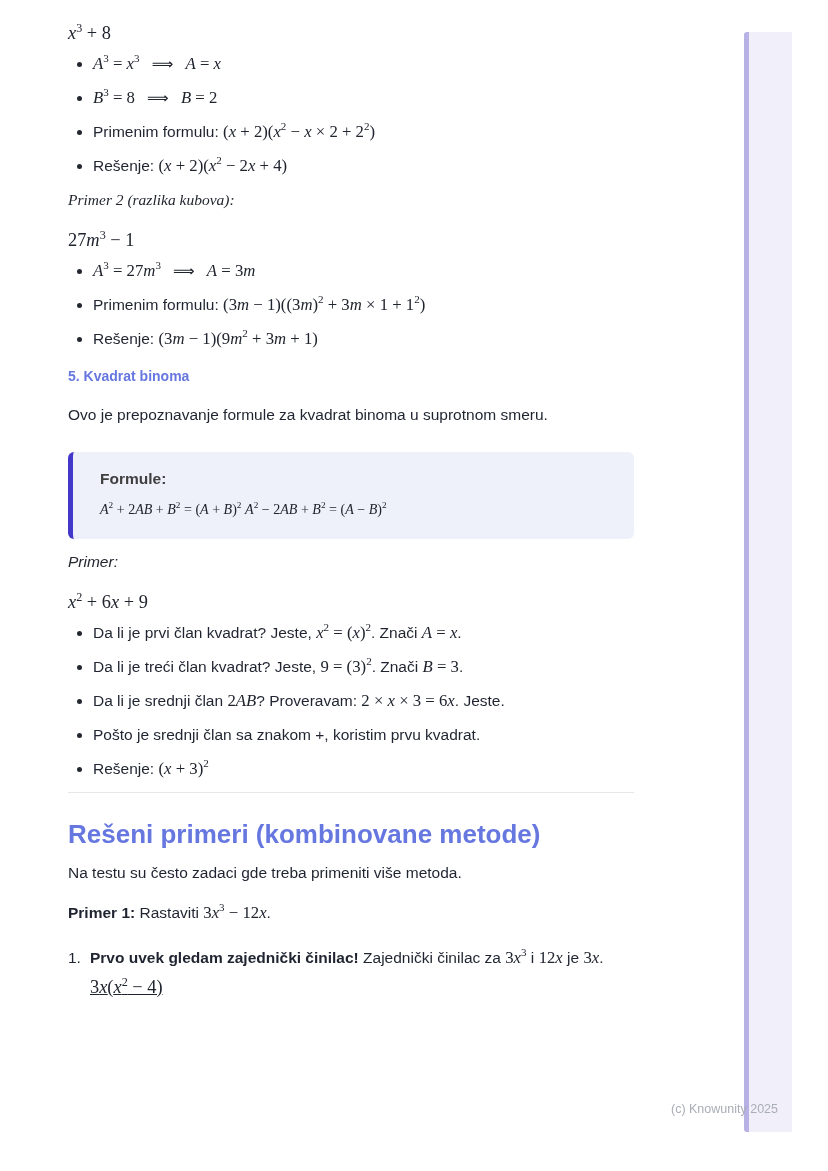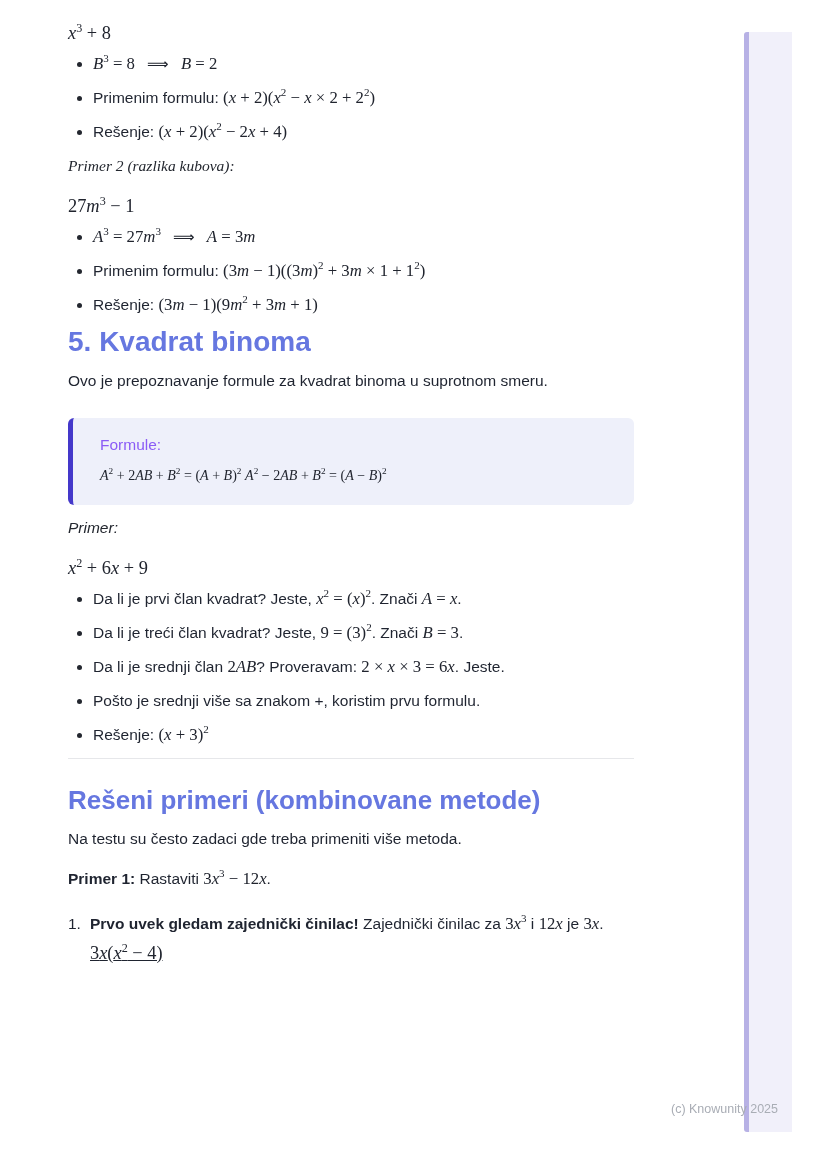--- a/index.html
+++ b/index.html
@@ -28,39 +28,39 @@
   ul.bullets li::before{
     content:"";position:absolute;left:9px;top:9px;width:5px;height:5px;
     border-radius:50%;background:#23272f;
   }
 
   .lead-italic{font-style:italic;margin:8px 0 0 0;line-height:22px;color:#23272f;}
   #primer2-label{margin-top:8px;font-family:Liberation Serif, serif;}
   #primer-label{margin-top:12px;}
 
   h3.section-h{
-    margin:12px 0 0 0;font-size:28px;line-height:28px;font-weight:700;
+    margin:12px 0 0 0;font-size:14px;line-height:28px;font-weight:700;
     color:var(--accent,#6677e0);
   }
   h2.section-h{
     margin:24px 0 0 0;font-size:26px;line-height:34px;font-weight:700;
     color:var(--accent,#6677e0);
   }
   p.body-p{margin:14px 0 0 0;line-height:22px;}
   #p-metode{margin-top:11px;}
   #p-primer1{margin-top:18px;}
 
   .callout{
     margin-top:26px;
     background:var(--callout-bg,#eef0fa);
     border-left:5px solid var(--callout-border,#4438ca);
     border-radius:6px;
     padding:16px 20px 16px 27px;
   }
-  .callout .callout-title{font-weight:400;line-height:22px;color:#8b5cf6;}
+  .callout .callout-title{font-weight:700;line-height:22px;color:#404040;}
   .callout .callout-formula{margin-top:6px;font-size:13px;line-height:26px;}
 
   hr.divider{border:none;border-top:1px solid var(--divider,#e6e7ea);margin:8px 0 0 0;}
 
   .steps{margin:22px 0 0 0;}
   .step{position:relative;padding-left:22px;line-height:24px;}
   .step .step-marker{position:absolute;left:0;top:0;}
   .step .step-line2{margin-top:4px;font-size:17px;line-height:26px;text-decoration:underline;}
 
   .footer-credit{
@@ -77,20 +77,21 @@
   strong{font-weight:700;}
 </style>
 </head>
 <body>
 
 <main>
   <div class="content">
 
     <div id="intro-math" class="display-math"><span class="math"><i>x</i><sup>3</sup> + 8</span></div>
     <ul class="bullets">
+      <li><span class="math"><i>A</i><sup>3</sup> = <i>x</i><sup>3</sup> <span class="imp">⟹</span> <i>A</i> = <i>x</i></span></li>
       <li><span class="math"><i>B</i><sup>3</sup> = 8 <span class="imp">⟹</span> <i>B</i> = 2</span></li>
       <li>Primenim formulu: <span class="math">(<i>x</i> + 2)(<i>x</i><sup>2</sup> − <i>x</i> × 2 + 2<sup>2</sup>)</span></li>
       <li>Rešenje: <span class="math">(<i>x</i> + 2)(<i>x</i><sup>2</sup> − 2<i>x</i> + 4)</span></li>
     </ul>
 
     <p id="primer2-label" class="lead-italic">Primer 2 (razlika kubova):</p>
     <div id="cube-diff-math" class="display-math"><span class="math">27<i>m</i><sup>3</sup> − 1</span></div>
     <ul class="bullets">
       <li><span class="math"><i>A</i><sup>3</sup> = 27<i>m</i><sup>3</sup> <span class="imp">⟹</span> <i>A</i> = 3<i>m</i></span></li>
       <li>Primenim formulu: <span class="math">(3<i>m</i> − 1)((3<i>m</i>)<sup>2</sup> + 3<i>m</i> × 1 + 1<sup>2</sup>)</span></li>
@@ -104,21 +105,21 @@
       <div class="callout-title">Formule:</div>
       <div class="callout-formula math-line"><span class="math"><i>A</i><sup>2</sup> + 2<i>AB</i> + <i>B</i><sup>2</sup> = (<i>A</i> + <i>B</i>)<sup>2</sup></span> <span class="math"><i>A</i><sup>2</sup> − 2<i>AB</i> + <i>B</i><sup>2</sup> = (<i>A</i> − <i>B</i>)<sup>2</sup></span></div>
     </div>
 
     <p id="primer-label" class="lead-italic">Primer:</p>
     <div id="binom-example-math" class="display-math"><span class="math"><i>x</i><sup>2</sup> + 6<i>x</i> + 9</span></div>
     <ul class="bullets">
       <li>Da li je prvi član kvadrat? Jeste, <span class="math"><i>x</i><sup>2</sup> = (<i>x</i>)<sup>2</sup></span>. Znači <span class="math"><i>A</i> = <i>x</i></span>.</li>
       <li>Da li je treći član kvadrat? Jeste, <span class="math">9 = (3)<sup>2</sup></span>. Znači <span class="math"><i>B</i> = 3</span>.</li>
       <li>Da li je srednji član <span class="math">2<i>AB</i></span>? Proveravam: <span class="math">2 × <i>x</i> × 3 = 6<i>x</i></span>. Jeste.</li>
-      <li>Pošto je srednji više sa znakom +, koristim prvu formulu.</li>
+      <li>Pošto je srednji član sa znakom +, koristim prvu kvadrat.</li>
       <li>Rešenje: <span class="math">(<i>x</i> + 3)<sup>2</sup></span></li>
     </ul>
 
     <hr class="divider">
 
     <h2 class="section-h">Rešeni primeri (kombinovane metode)</h2>
     <p id="p-metode" class="body-p">Na testu su često zadaci gde treba primeniti više metoda.</p>
     <p id="p-primer1" class="body-p"><strong>Primer 1:</strong> Rastaviti <span class="math">3<i>x</i><sup>3</sup> − 12<i>x</i></span>.</p>
 
     <div class="steps">

